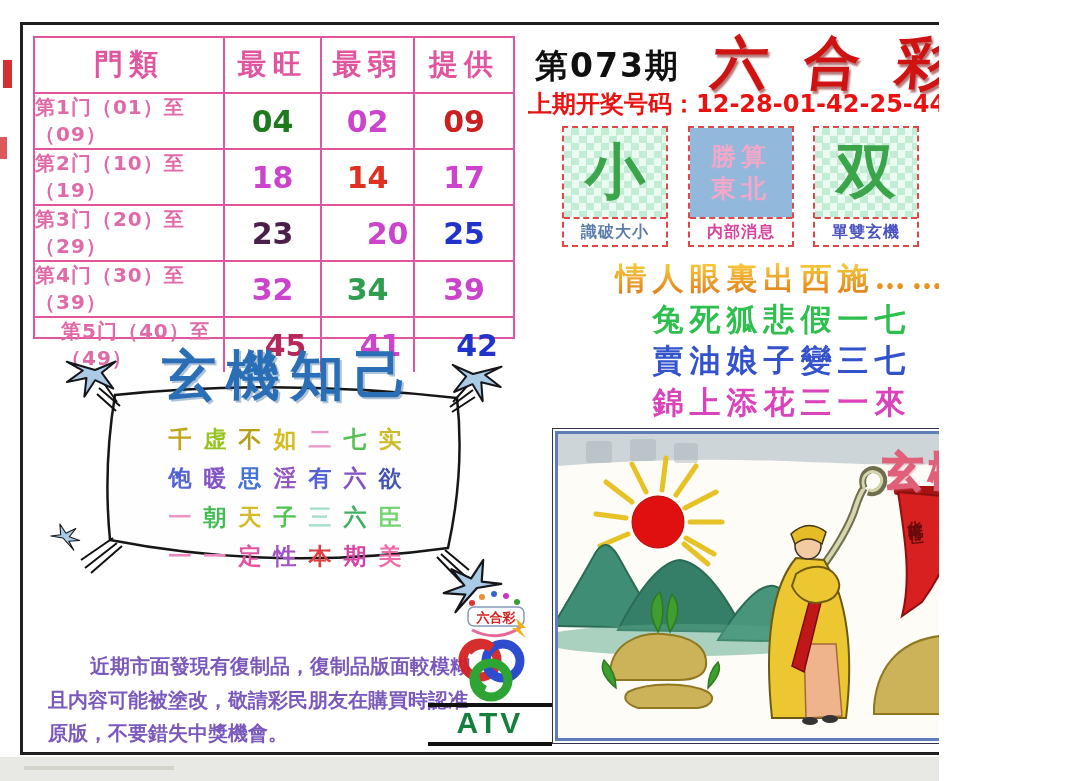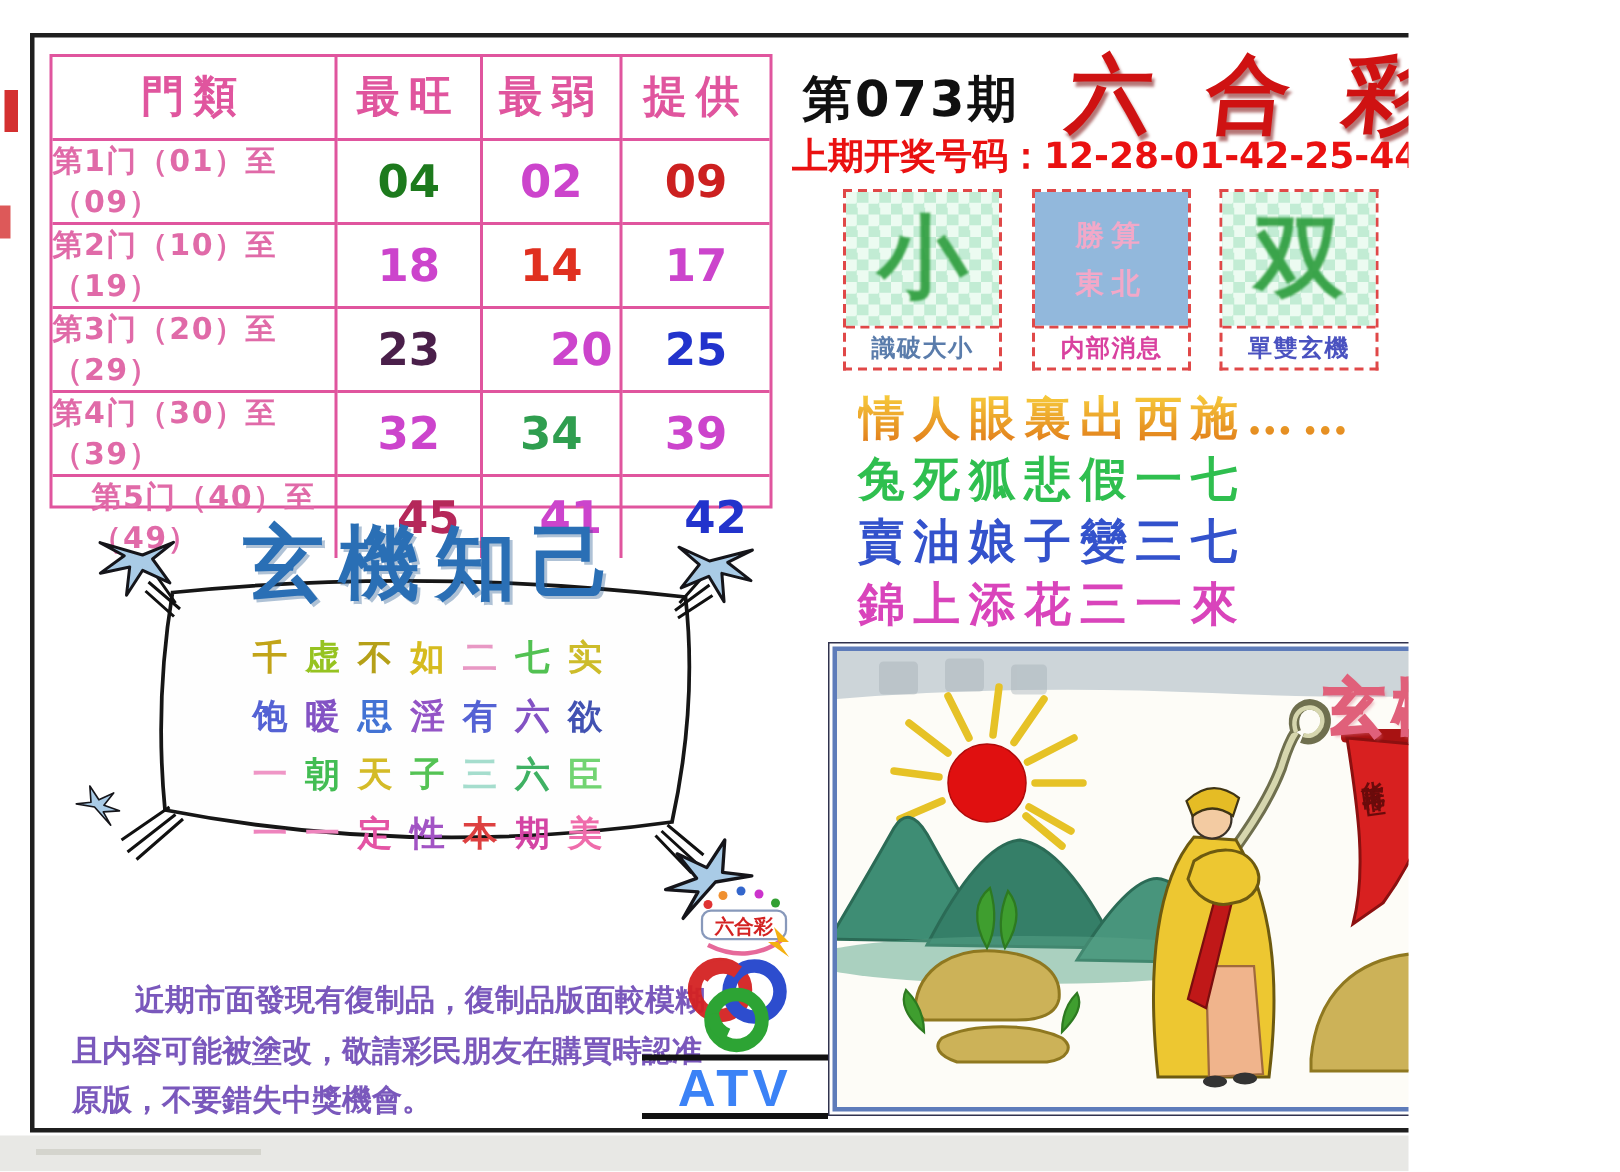--- a/index.html
+++ b/index.html
@@ -30,22 +30,22 @@
     font-family:"DejaVu Serif",serif;letter-spacing:10px;text-shadow:2px 2px 0 rgba(27,79,138,.35);}
   .banner-svg{left:25px;top:340px;}
   .poem{left:120px;top:419px;width:330px;text-align:center;font-size:23px;font-weight:bold;
     line-height:39px;font-family:"DejaVu Serif",serif;}
   .poem div span{letter-spacing:0;padding:0 6px;}
 
   
   .disclaimer{left:48px;top:650px;width:428px;font-size:20px;line-height:1.68;color:#7a58bc;
     font-weight:600;text-indent:2.1em;}
   .atv-line{left:428px;width:124px;height:4px;background:#111;}
-  .atv-text{left:428px;top:706px;width:124px;text-align:center;font-size:35px;font-weight:bold;
-    color:#3b82f6;letter-spacing:3px;font-family:"Liberation Sans",sans-serif;}
+  .atv-text{left:428px;top:706px;width:124px;text-align:center;font-size:30px;font-weight:bold;
+    color:#15803d;letter-spacing:3px;font-family:"Liberation Sans",sans-serif;}
 
   
   .issue{left:535px;top:44px;width:180px;font-size:33px;font-weight:bold;color:#101010;letter-spacing:2px;}
   .brand{left:712px;top:26px;width:280px;font-size:56px;font-weight:bold;color:#cf1212;
     font-family:"DejaVu Serif",serif;letter-spacing:36px;transform:skewX(-6deg);
     text-shadow:2px 3px 2px rgba(120,8,8,.55);white-space:nowrap;}
   .lastdraw{left:528px;top:88px;width:440px;font-size:24px;font-weight:bold;color:#ea1111;white-space:nowrap;}
   .vtitle-border-l{left:955px;top:25px;height:402px;border-left:2px solid #222;}
   .vtitle-border-b{left:955px;top:427px;width:100px;border-top:2px solid #222;}
   .vtitle{left:958px;top:30px;width:96px;height:394px;writing-mode:vertical-rl;text-orientation:upright;
@@ -53,28 +53,28 @@
     letter-spacing:16px;text-align:center;text-shadow:3px 3px 1px rgba(122,8,8,.45);}
 
   
   .tipbox{top:126px;width:102px;height:117px;border:2px dashed #e04848;background:#fff;
     display:flex;flex-direction:column;}
   .tip-art{flex:1;display:flex;align-items:center;justify-content:center;overflow:hidden;position:relative;}
   .mosaic{background-image:repeating-conic-gradient(#c2ecd4 0% 25%,#ecfbf1 25% 50%),
     linear-gradient(135deg,rgba(120,220,190,.4),rgba(190,235,255,.4));background-size:15px 15px,100% 100%;}
   .bluebg{background:#92b8dc;}
   .tip-art .big-char{font-size:60px;font-weight:bold;filter:blur(.7px);opacity:.92;}
-  .tip-art .two-lines{font-size:19px;font-weight:bold;letter-spacing:5px;line-height:32px;
+  .tip-art .two-lines{font-size:25px;font-weight:bold;letter-spacing:5px;line-height:32px;
     text-align:center;filter:blur(.4px);}
   .tip-caption{height:26px;border-top:2px dashed #e04848;display:flex;align-items:center;
     justify-content:center;font-size:16px;font-weight:bold;letter-spacing:1px;}
 
   
   .phrase{left:572px;width:420px;font-size:31px;font-weight:bold;letter-spacing:6px;
-    font-family:"DejaVu Serif",serif;white-space:nowrap;}
+    font-family:"DejaVu Serif",serif;white-space:nowrap;text-align:center;}
   .phrase-gold{background:linear-gradient(180deg,#f6c83a 15%,#e2811c 85%);
     -webkit-background-clip:text;background-clip:text;color:transparent;}
 
   
   .painting{left:552px;top:428px;width:492px;height:314px;border:1px solid #30324e;background:#fff;}
   .paint-inner{position:absolute;inset:2px;border:3px solid #5e7cba;overflow:hidden;background:#fdfcf7;}
   .paint-title{position:absolute;right:12px;top:10px;display:flex;align-items:flex-start;gap:6px;
     font-family:"DejaVu Serif",serif;font-weight:bold;}
   .paint-title .t-main{font-size:40px;letter-spacing:6px;color:#fff;
     -webkit-text-stroke:2px #e0607a;text-shadow:2px 2px 2px rgba(220,110,130,.4);}

